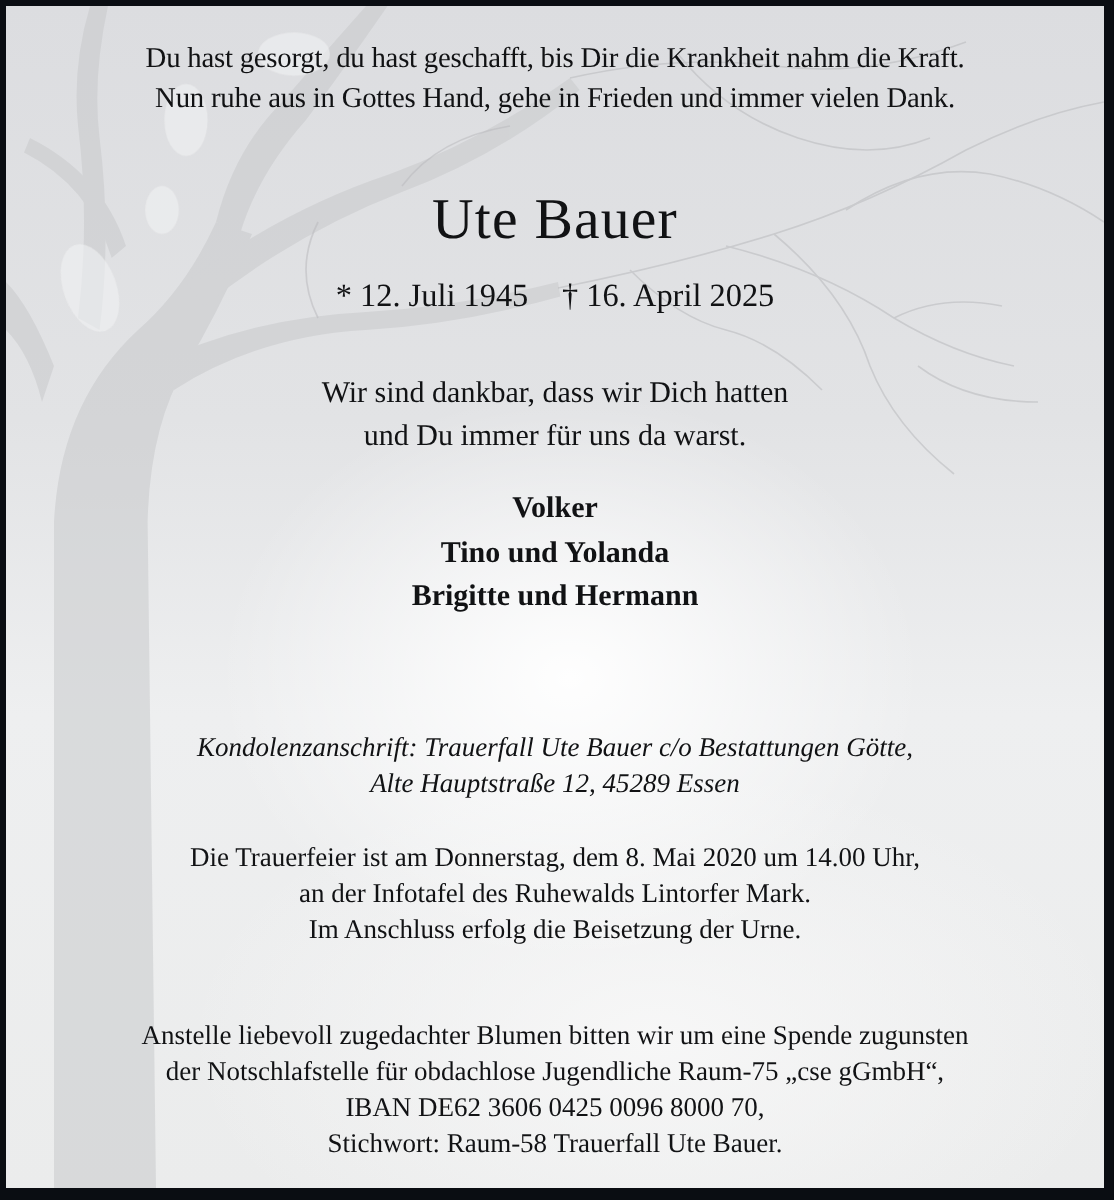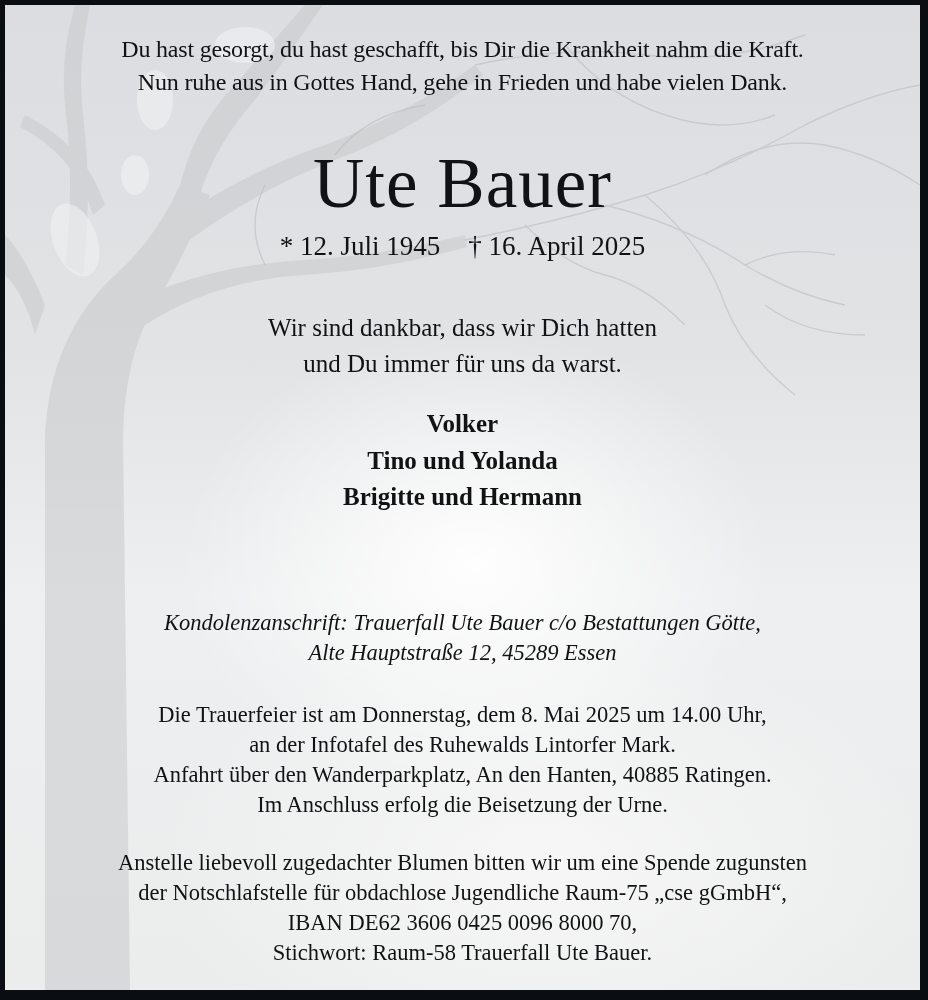--- a/index.html
+++ b/index.html
@@ -46,21 +46,21 @@
       top: 28px;
       font-size: 24px;
       line-height: 33px;
       letter-spacing: -0.2px;
     }
     .name {
       position: absolute;
       left: 0;
       width: 100%;
       top: 138px;
-      font-size: 71px;
+      font-size: 48px;
       line-height: 80px;
       letter-spacing: 1px;
       font-weight: normal;
     }
     .dates {
       position: absolute;
       left: 0;
       width: 100%;
       top: 224px;
       font-size: 27px;
@@ -130,21 +130,21 @@
       <ellipse cx="150" cy="95" rx="18" ry="30"></ellipse>
       <ellipse cx="240" cy="40" rx="30" ry="18"></ellipse>
       <ellipse cx="130" cy="170" rx="14" ry="20"></ellipse>
     </g>
   </svg>
 
   <div class="content">
 
     <div class="verse">
       <span class="line">Du hast gesorgt, du hast geschafft, bis Dir die Krankheit nahm die Kraft.</span>
-      <span class="line">Nun ruhe aus in Gottes Hand, gehe in Frieden und habe vielen Dank.</span>
+      <span class="line">Nun ruhe aus in Gottes Hand, gehe in Frieden und immer vielen Dank.</span>
     </div>
 
     <div class="name">Ute Bauer</div>
 
     <div class="dates">
       <span>* 12. Juli 1945</span><span class="gap"></span><span>† 16. April 2025</span>
     </div>
 
     <div class="thanks">
       <span class="line">Wir sind dankbar, dass wir Dich hatten</span>
@@ -156,23 +156,22 @@
       <span class="line">Tino und Yolanda</span>
       <span class="line">Brigitte und Hermann</span>
     </div>
 
     <div class="block condolence">
       <span class="line">Kondolenzanschrift: Trauerfall Ute Bauer c/o Bestattungen Götte,</span>
       <span class="line">Alte Hauptstraße 12, 45289 Essen</span>
     </div>
 
     <div class="block ceremony">
-      <span class="line">Die Trauerfeier ist am Donnerstag, dem 8. Mai 2025 um 14.00 Uhr,</span>
+      <span class="line">Die Trauerfeier ist am Donnerstag, dem 8. Mai 2020 um 14.00 Uhr,</span>
       <span class="line">an der Infotafel des Ruhewalds Lintorfer Mark.</span>
-      <span class="line">Anfahrt über den Wanderparkplatz, An den Hanten, 40885 Ratingen.</span>
       <span class="line">Im Anschluss erfolg die Beisetzung der Urne.</span>
     </div>
 
     <div class="block donation">
       <span class="line">Anstelle liebevoll zugedachter Blumen bitten wir um eine Spende zugunsten</span>
       <span class="line">der Notschlafstelle für obdachlose Jugendliche Raum-75 „cse gGmbH“,</span>
       <span class="line">IBAN DE62 3606 0425 0096 8000 70,</span>
       <span class="line">Stichwort: Raum-58 Trauerfall Ute Bauer.</span>
     </div>
 

